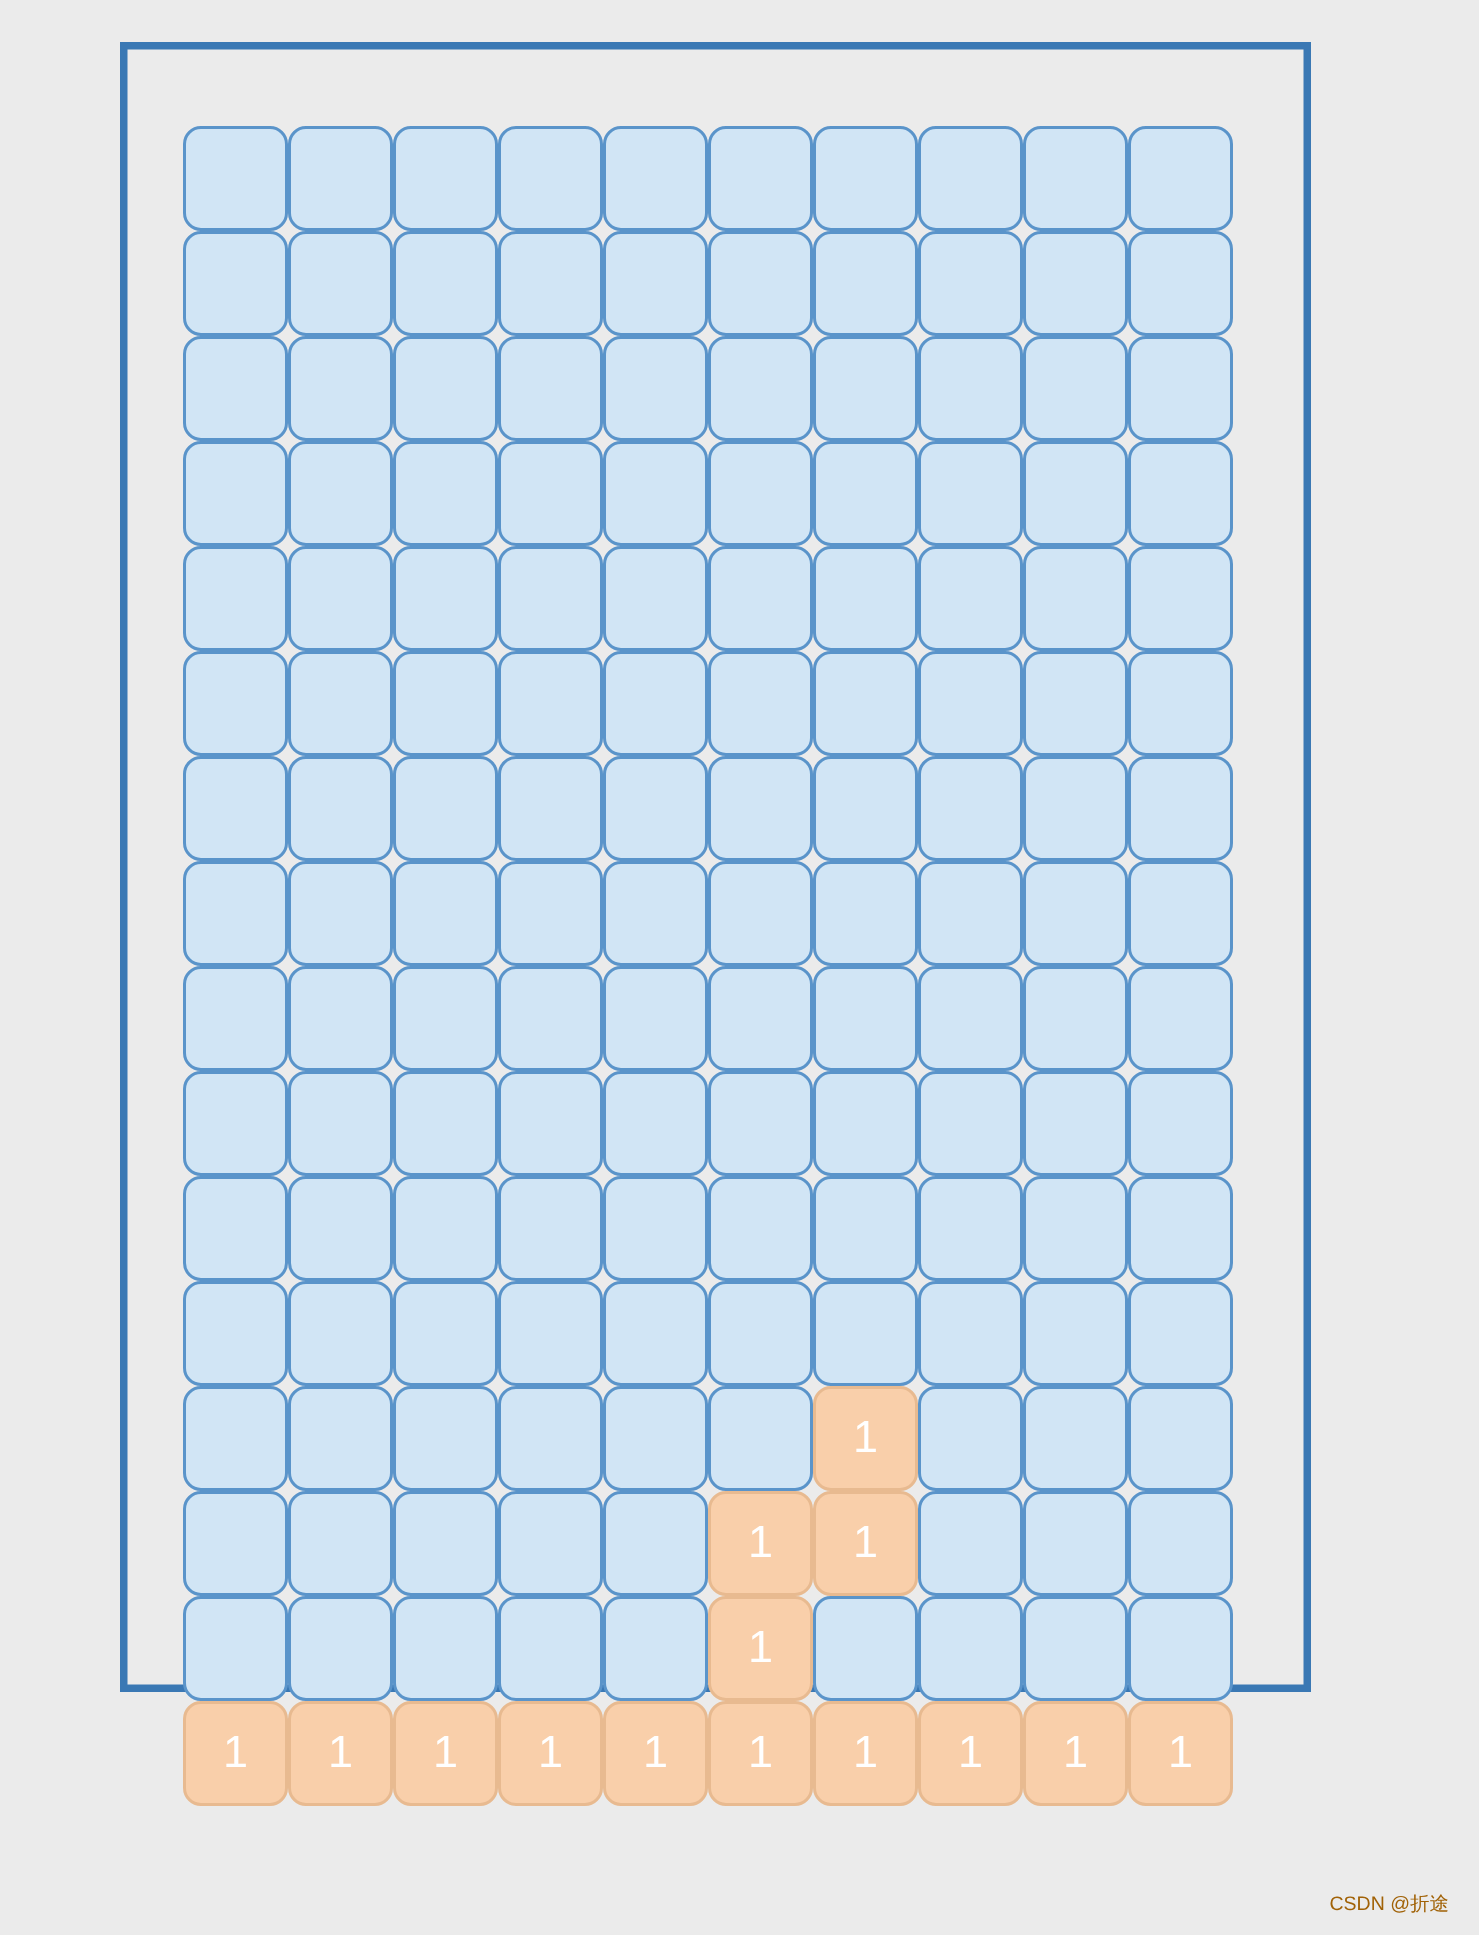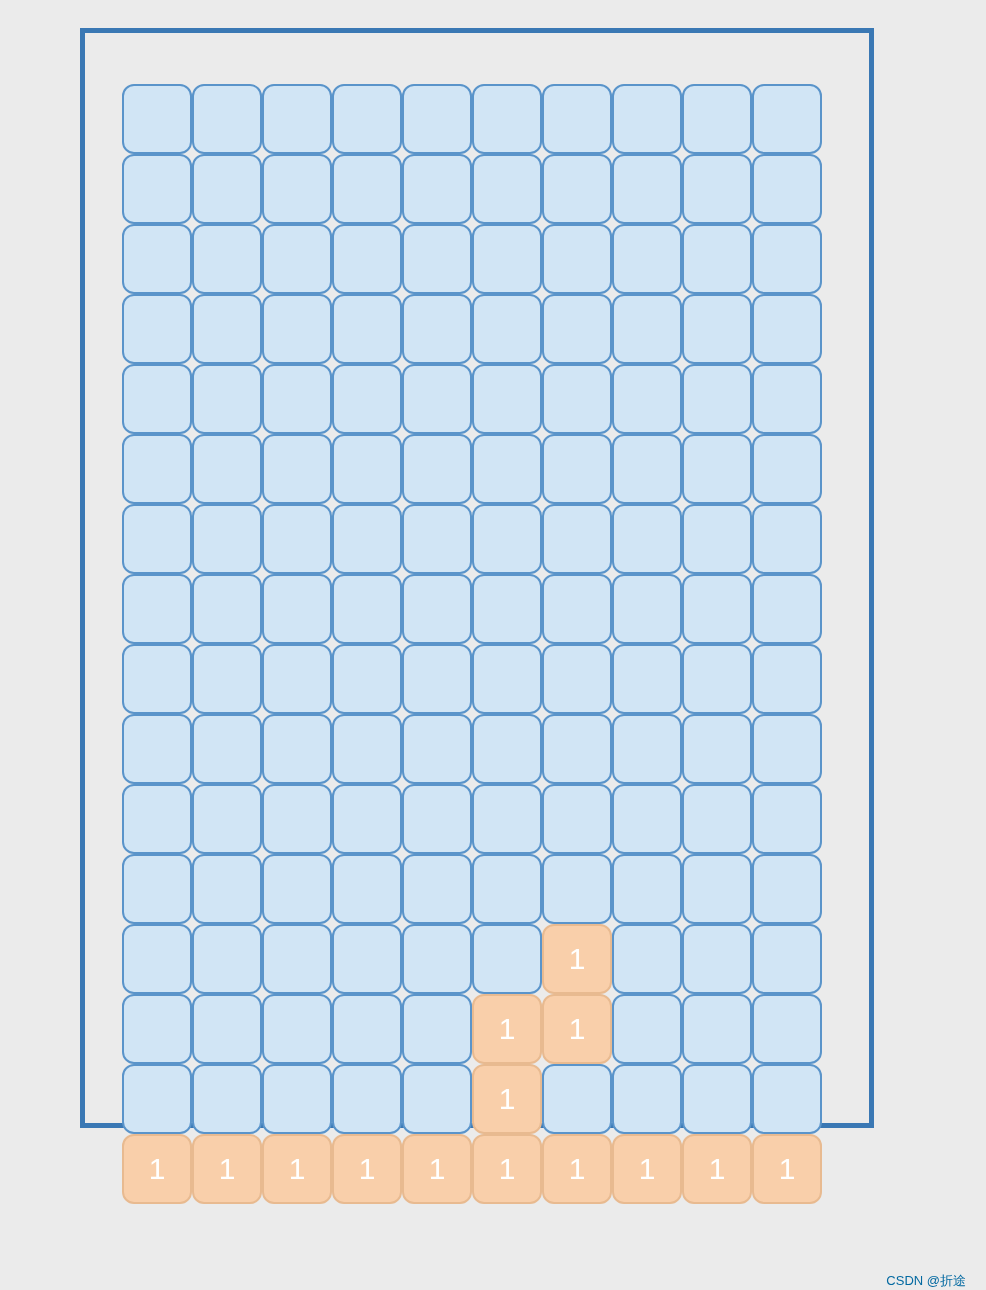--- a/index.html
+++ b/index.html
@@ -43,23 +43,23 @@
     background: #d1e5f5;
     border: 2px solid #5a94ca;
   }
   .cell.filled {
     background: #f9cfaa;
     border: 2px solid #e8ba90;
   }
   .watermark {
     position: absolute;
     right: 20px;
-    bottom: 0;
+    bottom: 12px;
     font-size: 13px;
-    color: #0369a1;
+    color: #a16207;
     font-family: sans-serif;
   }
 </style>
 </head>
 <body>
 
 <div class="outer-frame"></div>
 <div class="board">
     <div class="row">
       <div class="cell empty"></div>

